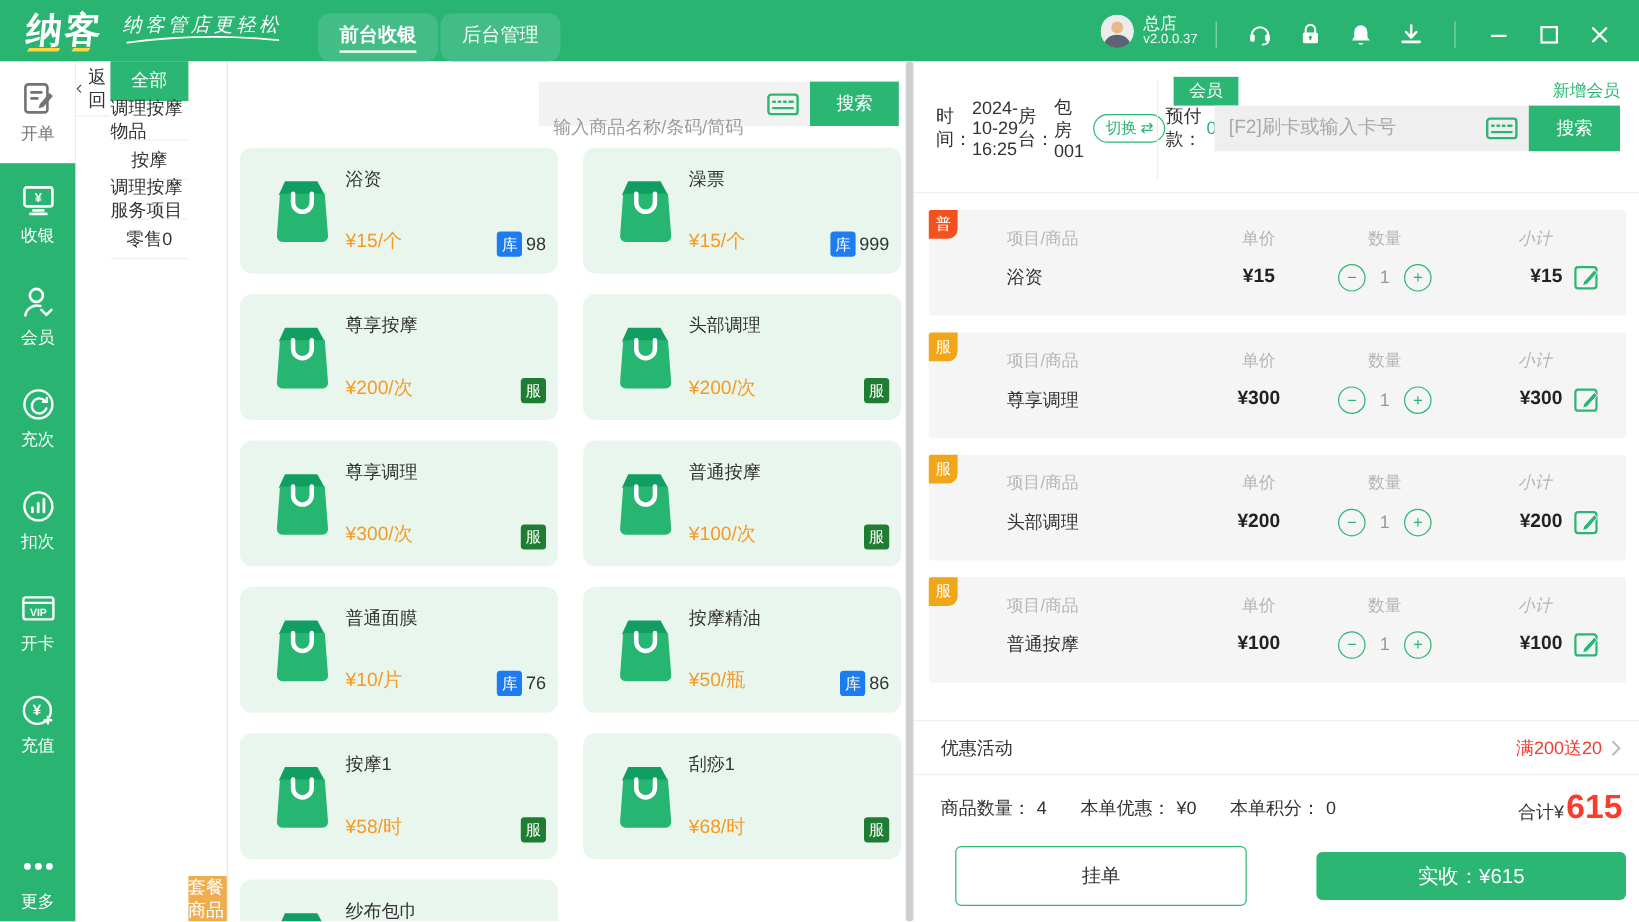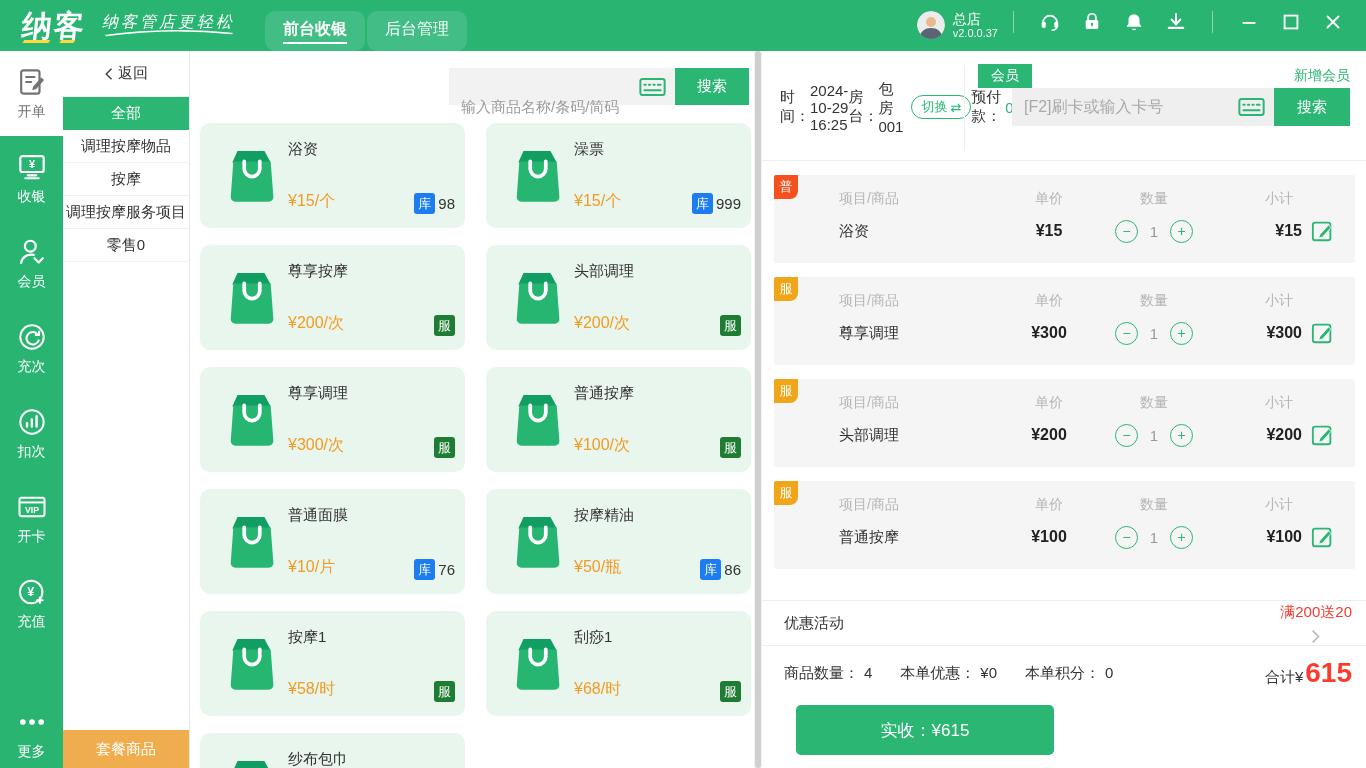--- a/index.html
+++ b/index.html
@@ -10,42 +10,42 @@
   .topbar { flex:0 0 51px; background:#29b472; display:flex; align-items:center; color:#fff; position:relative; }
   .logo { margin-left:22px; font-size:30px; font-weight:bold; letter-spacing:2px; transform:skewX(-6deg); position:relative; line-height:1; }
   .logo::after { content:""; position:absolute; left:3px; bottom:-2px; width:26px; height:3px; background:#ffd83d; transform:skewX(-28deg); }
   .logo::before { content:""; position:absolute; left:40px; bottom:-2px; width:14px; height:3px; background:#ffd83d; transform:skewX(-28deg); }
   .tagline { margin-left:16px; display:flex; flex-direction:column; align-items:center; font-size:16px; font-style:italic; letter-spacing:3px; line-height:1.05; }
   .tabs { display:flex; margin-left:30px; align-self:flex-end; height:40px; gap:2px; }
   .tab { width:100px; display:flex; align-items:center; justify-content:center; background:#41bd85; font-size:16px; color:#fff; cursor:pointer;border-radius:10px; }
   .tab.active { font-weight:bold; }
   .tab-label { position:relative; padding-bottom:4px; }
   .tab.active .tab-label::after { content:""; position:absolute; left:0; right:0; bottom:0; height:2px; background:#fff; }
-  .topbar-right { margin-left:auto; display:flex; align-items:flex-start; padding-right:12px; }
+  .topbar-right { margin-left:auto; display:flex; align-items:flex-end; padding-right:12px; }
   .avatar { width:28px; height:28px; border-radius:50%; overflow:hidden; flex:0 0 28px; cursor:pointer; }
   .avatar svg { display:block; }
   .store { margin-left:8px; line-height:1.2; }
   .store-name { font-size:14px; }
   .store-version { font-size:11px; opacity:.95; }
   .tb-sep { width:1px; height:22px; background:rgba(255,255,255,.45); margin:0 15px; }
   .tb-icon { width:22px; height:22px; margin:0 10px; color:#fff; cursor:pointer; display:flex; align-items:center; }
   .win-btn { width:22px; height:22px; margin:0 10px; color:#fff; cursor:pointer; display:flex; align-items:center; }
 
   
   .main { flex:1; display:flex; min-height:0; }
 
   .sidebar { width:63px; background:#29b472; display:flex; flex-direction:column; }
   .side-item { height:85px; display:flex; flex-direction:column; align-items:center; justify-content:center; gap:6px; color:#fff; cursor:pointer; }
   .side-item.active { background:#fff; color:#737373; }
   .side-item.bottom { margin-top:auto; height:68px; }
   .side-icon { width:30px; height:30px; display:flex; align-items:center; justify-content:center; }
   .side-icon svg { width:30px; height:30px; }
   .side-label { font-size:14px; }
 
-  .categories { width:127px; background:#fff; border-right:1px solid #e8e8e8; display:flex; flex-direction:column; }
+  .categories { width:127px; background:#fff; border-right:1px solid #e8e8e8; display:flex; }
   .cat-back { height:46px; display:flex; align-items:center; justify-content:center; gap:5px; font-size:15px; color:#333; border-bottom:1px solid #eee; cursor:pointer; }
   .cat-back svg { width:9px; height:14px; }
   .cat-item { height:33px; display:flex; align-items:center; justify-content:center; font-size:15px; color:#333; border-bottom:1px solid #f0f0f0; cursor:pointer; }
   .cat-item.active { background:#2bb673; color:#fff; border-color:#2bb673; }
   .cat-package { margin-top:auto; height:38px; background:#efad4e; color:#fff; font-size:15px; display:flex; align-items:center; justify-content:center; cursor:pointer; }
 
   
   .products { flex:1; background:#fff; padding-top:17px; overflow:hidden; display:flex; flex-direction:column; }
   .search-row { display:flex; justify-content:flex-end; padding-right:5px; flex:0 0 auto; }
   .search-box { width:226px; height:37px; background:#f2f2f2; display:flex; align-items:center; }
@@ -92,41 +92,41 @@
   .cart-item { position:relative; background:#f5f5f5; height:88px; margin-bottom:14px; border-radius:2px; }
   .c-badge { position:absolute; left:0; top:0; width:24px; height:24px; color:#fff; font-size:13px; display:flex; align-items:center; justify-content:center; border-radius:2px 0 8px 0; }
   .c-badge.b-normal { background:#f4511e; }
   .c-badge.b-service { background:#f0a618; }
   .c-head, .c-vals { display:flex; align-items:center; padding:0 20px 0 65px; }
   .c-head { padding-top:15px; color:#b5b5b5; font-size:14px; }
   .c-vals { margin-top:11px; }
   .c-name-h, .c-name { width:170px; text-align:left; }
   .c-price-h, .c-price { width:80px; text-align:center; }
   .c-qty-h, .c-qty { width:130px; text-align:center; }
-  .c-sub-h { flex:1; text-align:right; padding-right:42px; }
+  .c-sub-h { flex:1; text-align:right; padding-right:42px;font-style:italic; }
   .c-name { font-size:15px; color:#333; }
   .c-price, .c-subnum { font-size:16px; font-weight:bold; color:#222; }
   .c-qty { display:flex; align-items:center; justify-content:center; gap:9px; }
   .qty-btn { width:23px; height:23px; border-radius:50%; border:1.5px solid #2bb673; background:transparent; color:#2bb673; font-size:14px; line-height:1; display:flex; align-items:center; justify-content:center; cursor:pointer; }
   .qty-num { color:#999; font-size:15px; min-width:14px; text-align:center; }
   .c-sub { flex:1; display:flex; align-items:center; justify-content:flex-end; gap:9px; }
   .c-edit { width:24px; height:24px; color:#2bb673; cursor:pointer; }
   .c-edit svg { width:24px; height:24px; }
 
   .promo-row { flex:0 0 46px; border-top:1px solid #eee; border-bottom:1px solid #eee; display:flex; align-items:center; padding:0 14px 0 22px; font-size:15px; color:#333; }
-  .promo-value { margin-left:auto; color:#f43b30; font-size:15px; display:flex; align-items:center; gap:7px; cursor:pointer;flex-direction:column; }
+  .promo-value { margin-left:auto; color:#f43b30; font-size:15px; display:flex; align-items:center; gap:7px; cursor:pointer; }
   .promo-chevron { display:flex; }
   .summary-row { flex:0 0 54px; display:flex; align-items:center; padding:0 14px 0 22px; font-size:15px; color:#333; }
   .sum-item { margin-right:28px; }
   .sum-val { margin-left:5px; }
   .sum-total { margin-left:auto; display:flex; align-items:baseline; }
   .sum-total-num { font-size:28px; font-weight:bold; color:#fa3c2e; margin-left:2px; line-height:1; }
   .actions-row { display:flex; align-items:center; justify-content:space-between; padding:5px 11px 13px 34px; }
   .btn-hold { width:243px; height:50px; background:#fff; border:1px solid #2bb673; border-radius:5px; font-size:16px; color:#333; cursor:pointer; }
-  .btn-pay { width:258px; height:50px; background:#2bb673; border:0; border-radius:5px; font-size:17px; color:#fff; cursor:pointer; }
+  .btn-pay { width:258px; height:40px; background:#2bb673; border:0; border-radius:5px; font-size:17px; color:#fff; cursor:pointer; }
 </style>
 </head>
 <body>
 
 <div class="app">
 
   <header class="topbar">
     <div class="logo">纳客</div>
     <div class="tagline">
       <span>纳客管店更轻松</span>
@@ -620,18 +620,19 @@
         <span class="sum-item"><span>商品数量：</span><span class="sum-val">4</span></span>
         <span class="sum-item"><span>本单优惠：</span><span class="sum-val">¥0</span></span>
         <span class="sum-item"><span>本单积分：</span><span class="sum-val">0</span></span>
         <span class="sum-total">
           <span>合计¥</span>
           <span class="sum-total-num">615</span>
         </span>
       </div>
 
       <div class="actions-row">
+        <button class="btn-hold">挂单</button>
         <button class="btn-pay">实收：¥615</button>
       </div>
 
     </section>
   </div>
 </div>
 
 </body></html>

